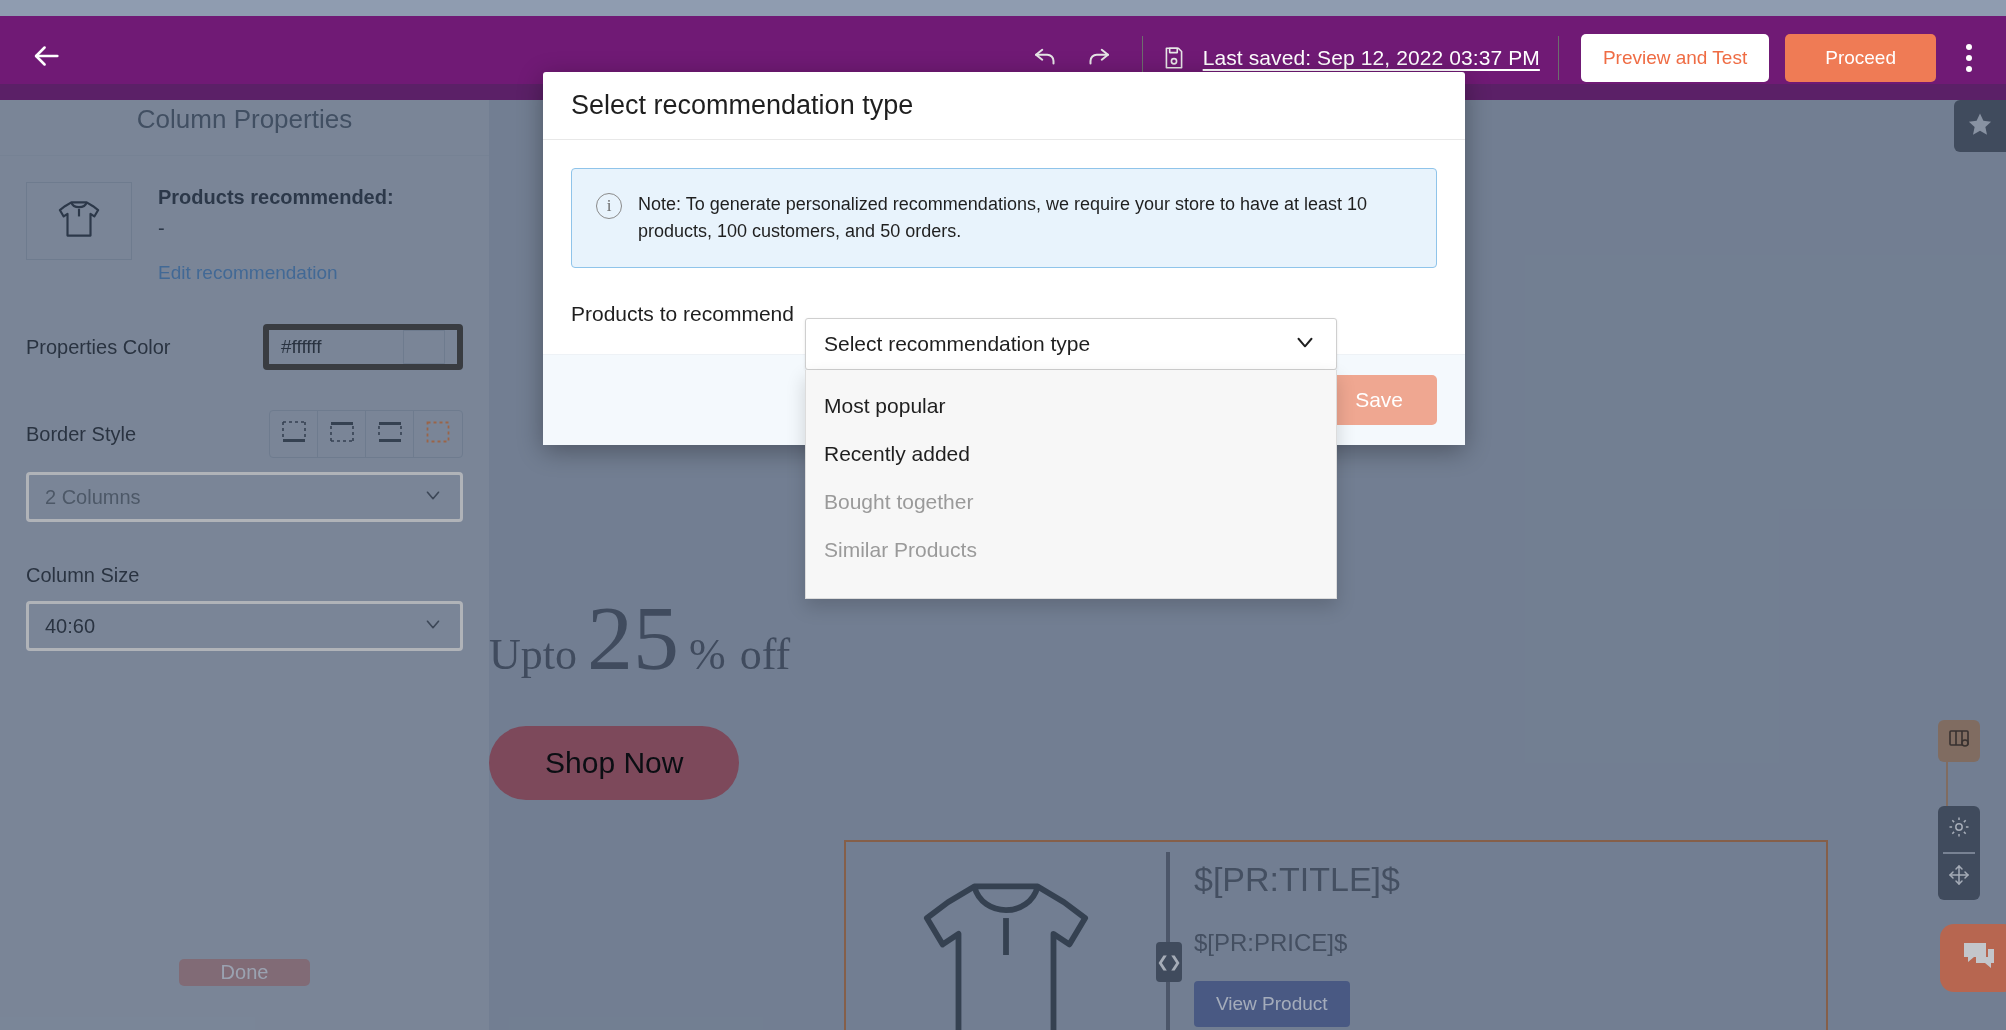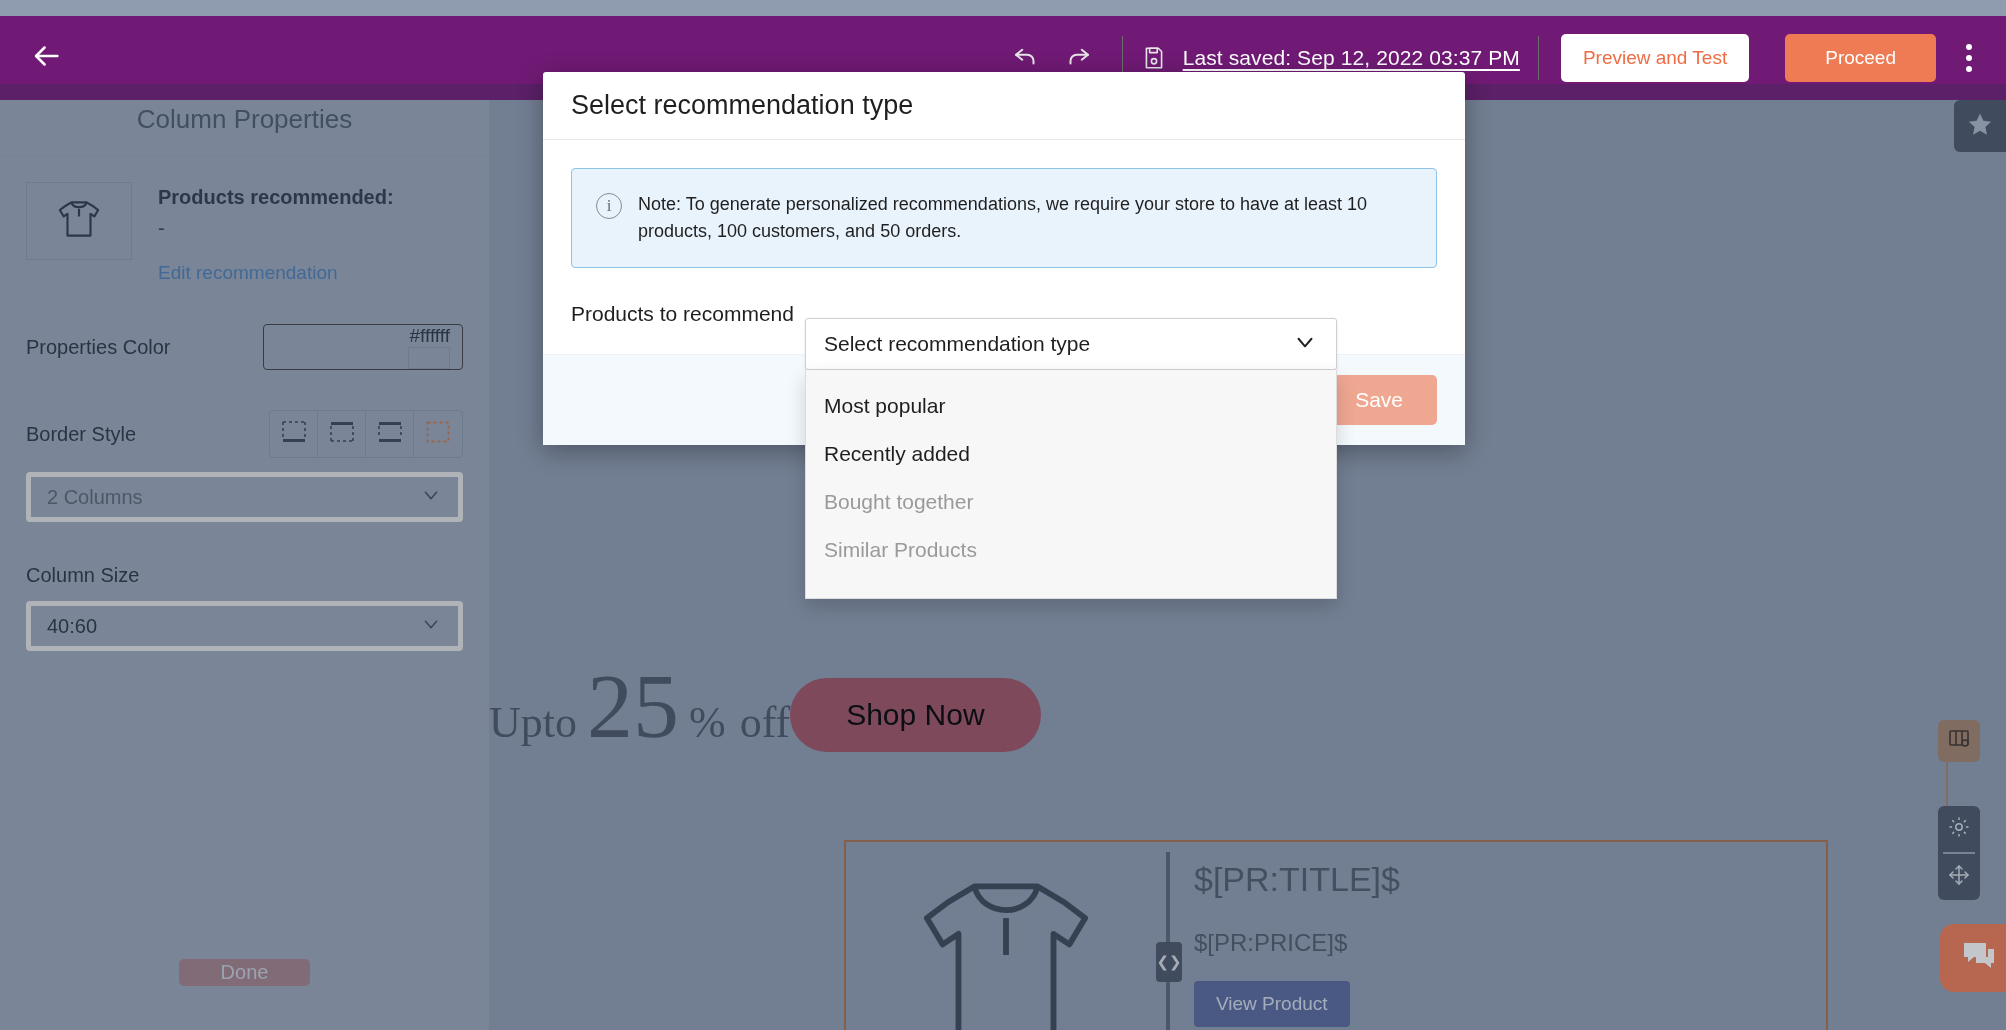--- a/index.html
+++ b/index.html
@@ -35,21 +35,21 @@
     color: #ffffff; font-size: 21px; text-decoration: underline;
     text-underline-offset: 4px; white-space: nowrap; letter-spacing: .1px;
   }
   .btn-preview {
     background: #ffffff; color: #ef6c44; font-size: 19px;
     padding: 13px 22px; border-radius: 5px; margin-left: 4px;
     white-space: nowrap;
   }
   .btn-proceed {
     background: #ef7b55; color: #ffffff; font-size: 19px;
-    padding: 13px 40px; border-radius: 5px; margin-left: 36px;
+    padding: 13px 40px; border-radius: 5px; margin-left: 16px;
     white-space: nowrap;
   }
   .kebab {
     width: 50px; height: 52px; display: flex; flex-direction: column;
     align-items: center; justify-content: center; gap: 5px; margin-left: 8px;
   }
   .kebab i { width: 6px; height: 6px; border-radius: 50%; background: #fff; display:block; }
 
   
   .left-panel {
@@ -71,36 +71,36 @@
   .prod-label { font-size: 20px; font-weight: bold; color: #2f3b4c; }
   .prod-value { font-size: 20px; color: #2f3b4c; margin-top: 8px; }
   .edit-link { font-size: 19px; color: #4d7eb5; margin-top: 22px; display:block; }
 
   .field-row {
     display: flex; align-items: center; justify-content: space-between;
     margin-top: 40px;
   }
   .field-label { font-size: 20px; color: #2b3440; }
   .color-field {
-    width: 200px; height: 46px; border: 1px solid #404040; border-radius: 4px;
-    display: flex; align-items: flex-end; padding: 0 12px; justify-content: space-between; flex-direction: column;
+    width: 200px; height: 46px; border: 6px solid #404040; border-radius: 4px;
+    display: flex; align-items: center; padding: 0 12px; justify-content: space-between;
   }
   .color-val { font-size: 19px; color: #2b3440; }
   .color-swatch { width: 42px; height: 34px; border: 1px solid #8a97ab; }
 
   .border-group { display: flex; border: 1px solid #8a97ab; border-radius: 4px; overflow: hidden; }
   .border-opt {
     width: 48px; height: 46px; display: flex; align-items: center;
     justify-content: center; border-right: 1px solid #8a97ab;
   }
   .border-opt:last-child { border-right: none; }
 
   .stack-label { font-size: 20px; color: #2b3440; margin-top: 42px; }
   .select-box {
-    margin-top: 14px; height: 50px; border: 5px solid #e5e5e5; border-radius: 4px;
+    margin-top: 14px; height: 50px; border: 3px solid #e5e5e5; border-radius: 4px;
     display: flex; align-items: center; justify-content: space-between;
     padding: 0 16px;
   }
   .select-val { font-size: 20px; color: #2b3440; }
   .select-val.muted { color: #5c6775; }
 
   .done-wrap {
     position: absolute; left: 0; bottom: 44px; width: 489px;
     display: flex; justify-content: center;
   }
@@ -113,22 +113,22 @@
   .canvas {
     position: absolute; left: 489px; top: 84px; width: 1517px; height: 946px;
     background: #8f9cb0; overflow: hidden;
   }
   .star-btn {
     position: absolute; right: 0px; top: 16px; width: 52px; height: 52px;
     background: #4a5567; border-radius: 6px 0 0 6px;
     display: flex; align-items: center; justify-content: center;
   }
   .promo {
-    position: absolute; left: 0; top: 552px; width: 1517px;
-    display: flex; flex-direction: row; align-items: flex-end;
+    position: absolute; left: 0; top: 508px; width: 1517px;
+    display: flex; flex-direction: column; align-items: flex-start;
   }
   .promo-line {
     display: flex; align-items: baseline; justify-content: center;
     color: #4a5568; white-space: nowrap;
   }
   .promo-upto { font-size: 44px; font-family: "Liberation Serif", serif; }
   .promo-num {
     font-size: 92px; font-family: "Liberation Serif", serif;
     margin: 0 10px; line-height: 1;
   }

